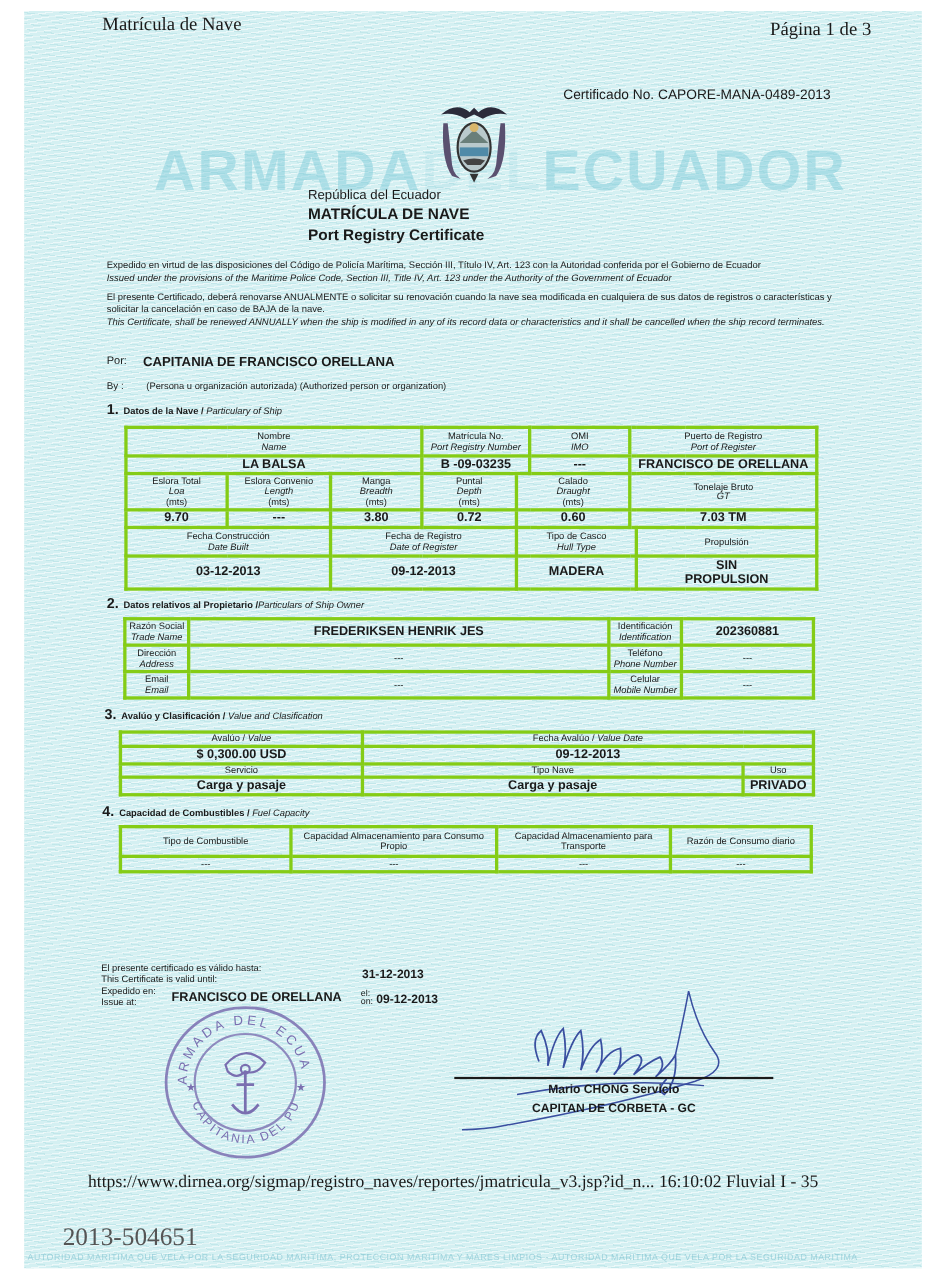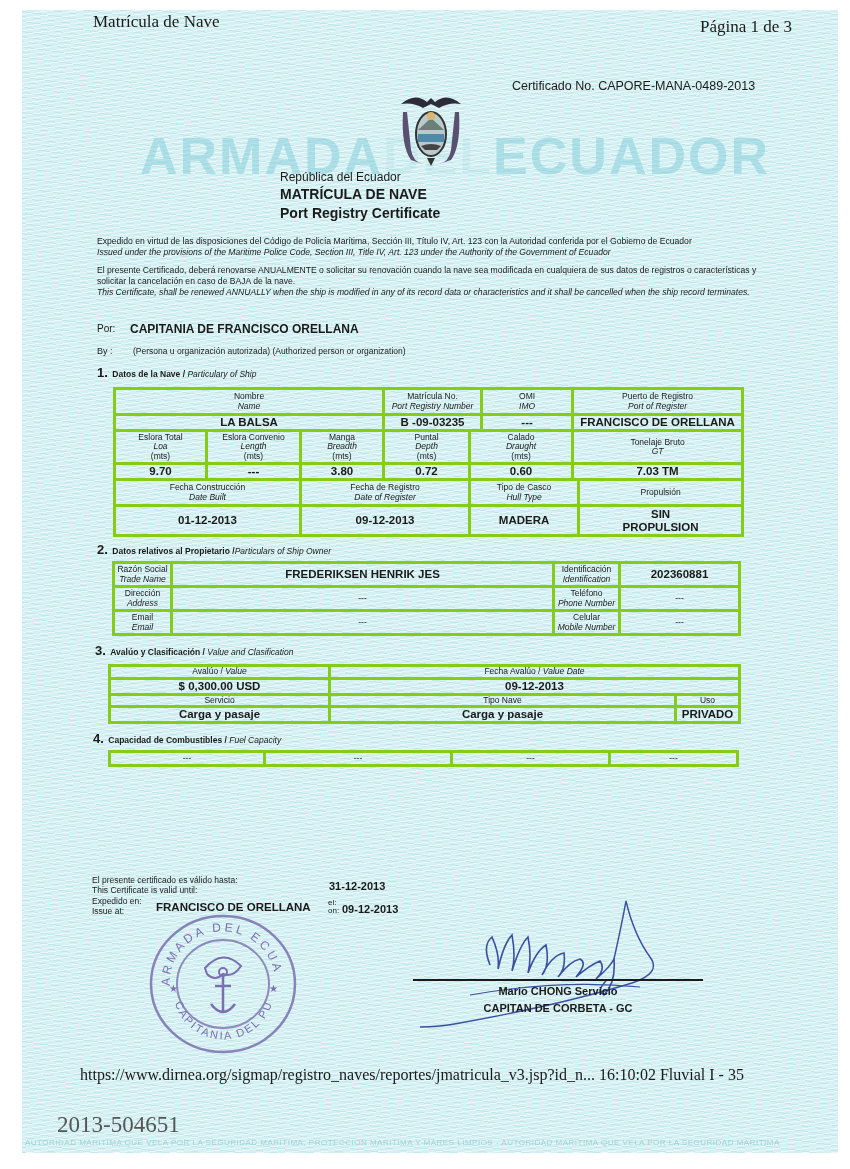--- a/index.html
+++ b/index.html
@@ -151,21 +151,21 @@
     <td colspan="2" class="v">0.60</td>
     <td colspan="3" class="v">7.03 TM</td>
   </tr>
   <tr style="height:26px">
     <td colspan="2"><span>Fecha Construcción</span><i>Date Built</i></td>
     <td colspan="3"><span>Fecha de Registro</span><i>Date of Register</i></td>
     <td colspan="3"><span>Tipo de Casco</span><i>Hull Type</i></td>
     <td colspan="2">Propulsión</td>
   </tr>
   <tr style="height:30px">
-    <td colspan="2" class="v">01-12-2013</td>
+    <td colspan="2" class="v">03-12-2013</td>
     <td colspan="3" class="v">09-12-2013</td>
     <td colspan="3" class="v">MADERA</td>
     <td colspan="2" class="v"><span>SIN</span><br><span>PROPULSION</span></td>
   </tr>
 </tbody>
   </table>
 
 <div class="abs" style="left:97px;top:540px">
   <span class="sec-num">2.</span>
   <span class="sec-title"><span>Datos relativos al Propietario /</span><i>Particulars of Ship Owner</i></span>
@@ -236,20 +236,26 @@
   <span class="sec-title"><span>Capacidad de Combustibles /</span><i> Fuel Capacity</i></span>
 </div>
 <table class="grid" style="left:108px;top:750px;width:628px">
   <colgroup>
       <col style="width:155px">
       <col style="width:187px">
       <col style="width:158px">
       <col style="width:128px">
     </colgroup>
   <tbody>
+      <tr style="height:27px">
+    <td>Tipo de Combustible</td>
+    <td>Capacidad Almacenamiento para Consumo Propio</td>
+    <td>Capacidad Almacenamiento para Transporte</td>
+    <td>Razón de Consumo diario</td>
+  </tr>
   <tr style="height:14px">
     <td>---</td>
     <td>---</td>
     <td>---</td>
     <td>---</td>
   </tr>
 </tbody>
   </table>
 
 <div class="abs valid-lbl">

